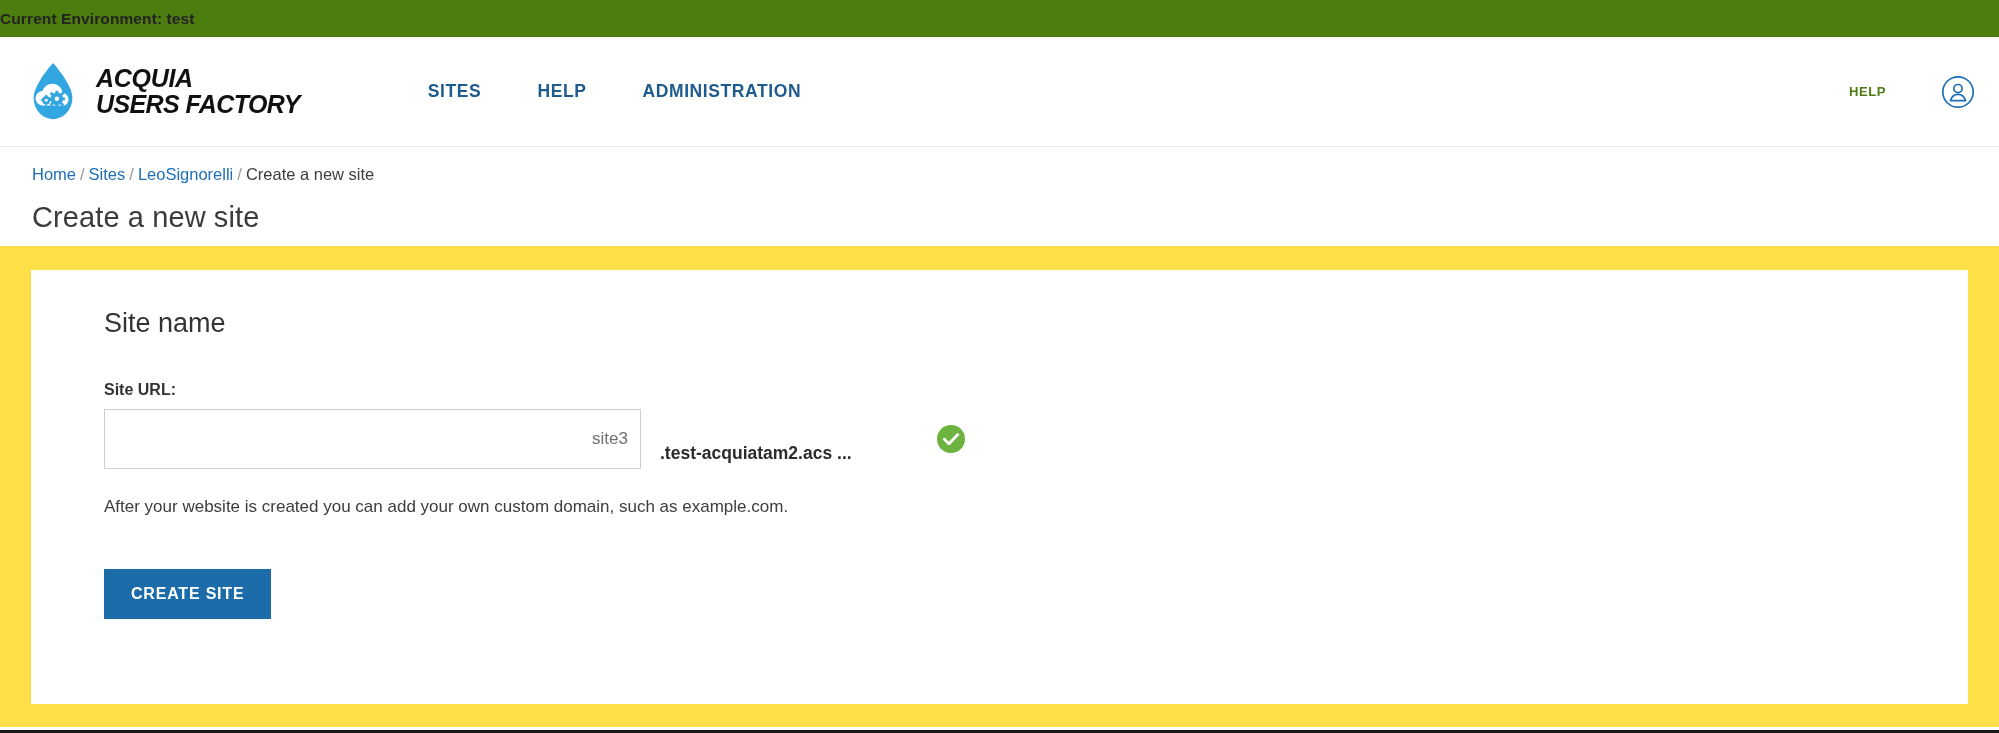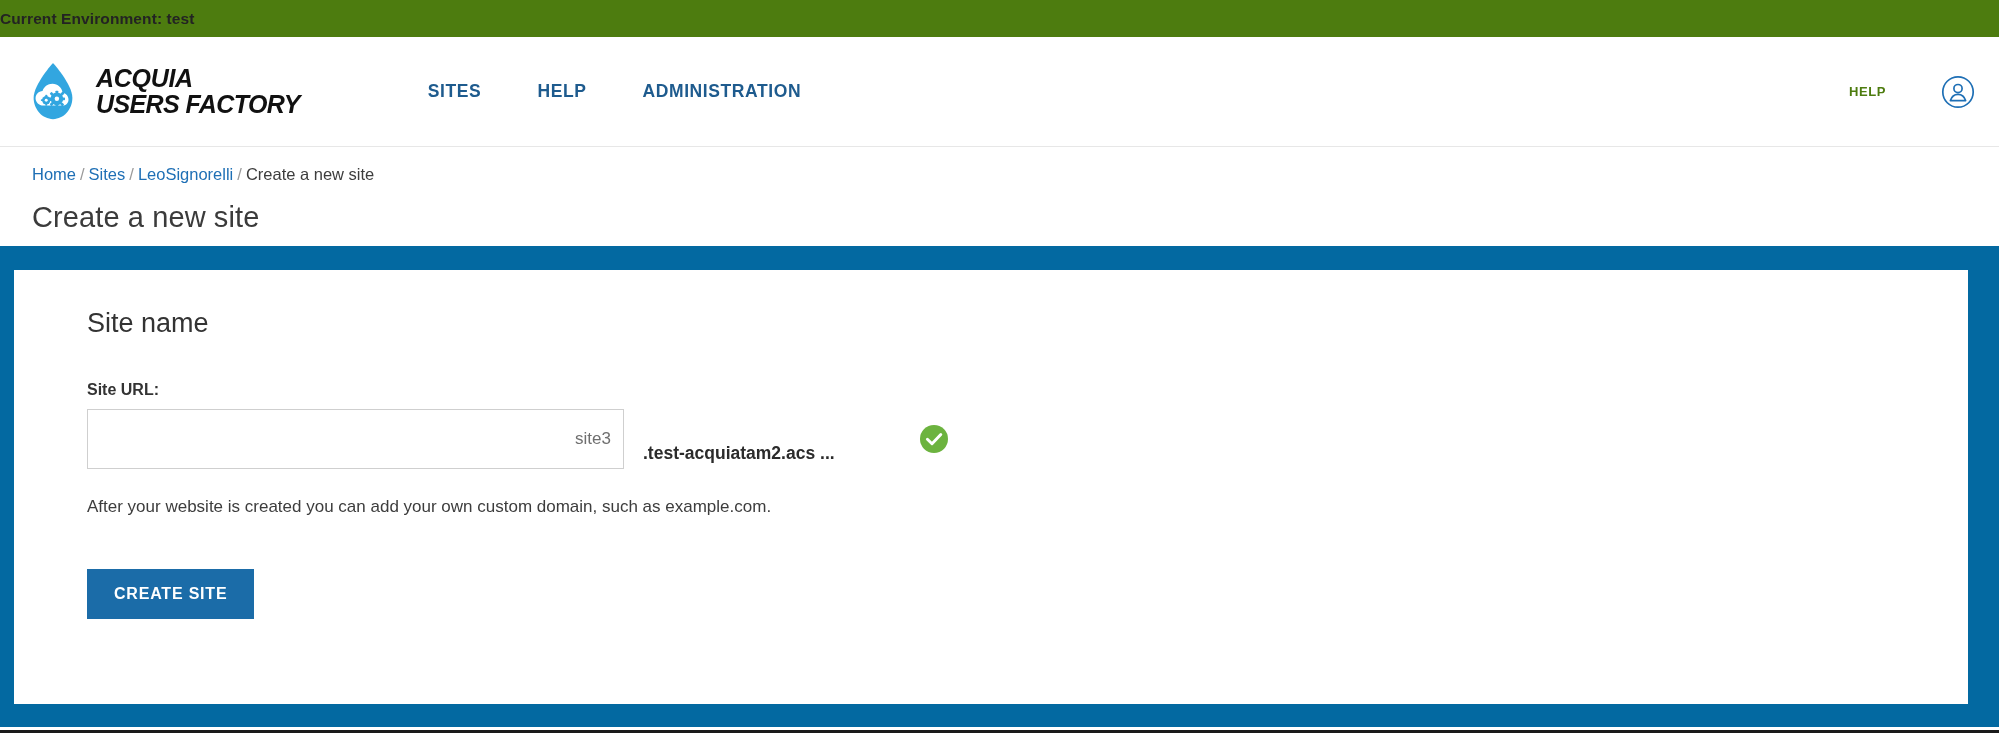--- a/index.html
+++ b/index.html
@@ -76,22 +76,22 @@
   .breadcrumb .current { color: #3d3d3d; }
   .page-title {
     font-size: 29px; color: #3b3b3b; font-weight: normal;
     margin: 16px 0 0 0; letter-spacing: 0.1px;
   }
 
   
   .content-area {
     position: absolute;
     top: 246px; left: 0; right: 0; bottom: 6px;
-    background: #0369a1;
-    padding: 24px 31px 0 14px;
+    background: #fde047;
+    padding: 24px 31px 0 31px;
   }
   .card {
     background: #ffffff;
     height: 434px;
     padding: 38px 0 0 73px;
   }
   .card-title {
     font-size: 27px; color: #333333; font-weight: normal;
     margin: 0 0 42px 0;
   }

